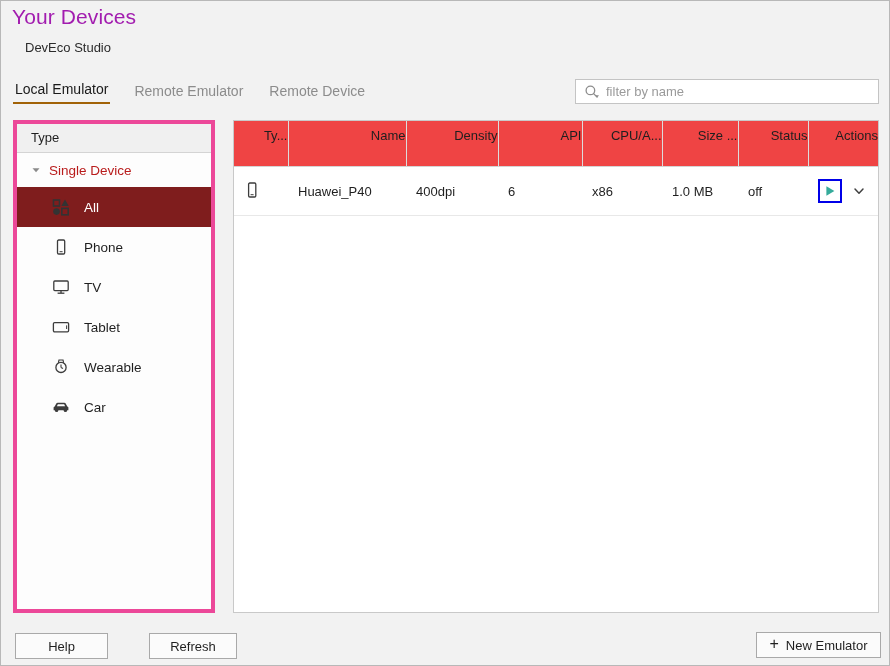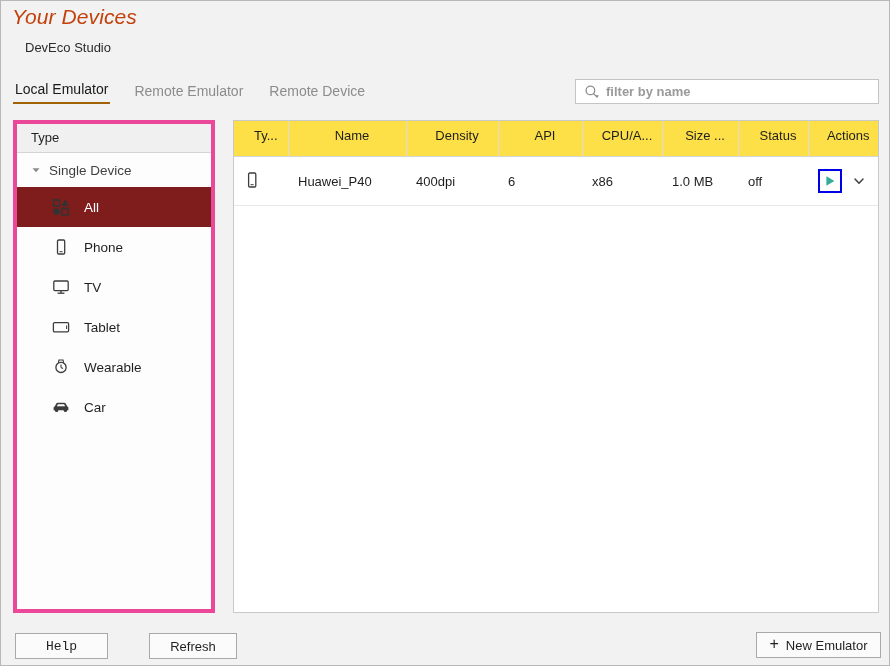--- a/index.html
+++ b/index.html
@@ -26,23 +26,22 @@
     overflow: hidden;
   }
 
   
   .page-title {
     position: absolute;
     left: 11px;
     top: 4px;
     font-size: 21px;
     font-weight: normal;
-    color: #c2410c;
+    color: #a21caf;
     letter-spacing: 0.1px;
-    font-style: italic;
   }
   .page-subtitle {
     position: absolute;
     left: 24px;
     top: 39px;
     font-size: 13px;
     color: #2b2b2b;
   }
 
   
@@ -91,21 +90,20 @@
   }
   .search-input {
     border: none;
     outline: none;
     background: transparent;
     font-family: "Liberation Sans", sans-serif;
     font-size: 13px;
     color: #1f1f1f;
     width: 100%;
     padding: 0;
-    font-weight: bold;
   }
   .search-input::placeholder {
     color: #9a9a9a;
   }
 
   
   .sidebar {
     position: absolute;
     left: 12px;
     top: 119px;
@@ -124,21 +122,21 @@
     padding-left: 14px;
     font-size: 13px;
     color: #1f1f1f;
   }
   .tree-group {
     height: 34px;
     display: flex;
     align-items: center;
     padding-left: 12px;
     font-size: 13.5px;
-    color: #404040;
+    color: #b91c1c;
     cursor: pointer;
   }
   .disclosure {
     width: 14px;
     height: 14px;
     margin-right: 6px;
     display: inline-flex;
     align-items: center;
     justify-content: center;
     flex: 0 0 auto;
@@ -178,28 +176,28 @@
     border: 1px solid #c9c9c9;
     overflow: hidden;
   }
   table.devices {
     width: 100%;
     border-collapse: collapse;
     table-layout: fixed;
   }
   table.devices thead th {
     height: 29px;
-    background: #fde047;
+    background: #ef4444;
     border-bottom: 1px solid #d4d4d4;
     border-right: 1px solid #dcdcdc;
     font-weight: normal;
     font-size: 13px;
     color: #1f1f1f;
-    text-align: center;
-    padding: 0 0 6px 10px;
+    text-align: right;
+    padding: 0 0 16px 10px;
     white-space: nowrap;
     overflow: hidden;
   }
   table.devices thead th:last-child { border-right: none; }
   table.devices tbody td {
     height: 48px;
     font-size: 13px;
     color: #1f1f1f;
     padding: 0 0 0 10px;
     border-bottom: 1px solid #e8e8e8;
@@ -248,21 +246,21 @@
     border: 1px solid #a9a9a9;
     font-family: "Liberation Sans", sans-serif;
     font-size: 13px;
     color: #1f1f1f;
     cursor: pointer;
     display: inline-flex;
     align-items: center;
     justify-content: center;
     padding: 0 10px;
   }
-  #help-btn    { left: 14px;  top: 632px; width: 93px; font-family: Liberation Mono, monospace; }
+  #help-btn    { left: 14px;  top: 632px; width: 93px; }
   #refresh-btn { left: 113px; top: 632px; width: 88px; margin-left: 35px; }
   #new-emu-btn { left: 755px; top: 631px; width: 125px; gap: 7px; }
   .plus-icon {
     font-size: 16px;
     line-height: 1;
     position: relative;
     top: -1px;
   }
 </style>
 </head>

